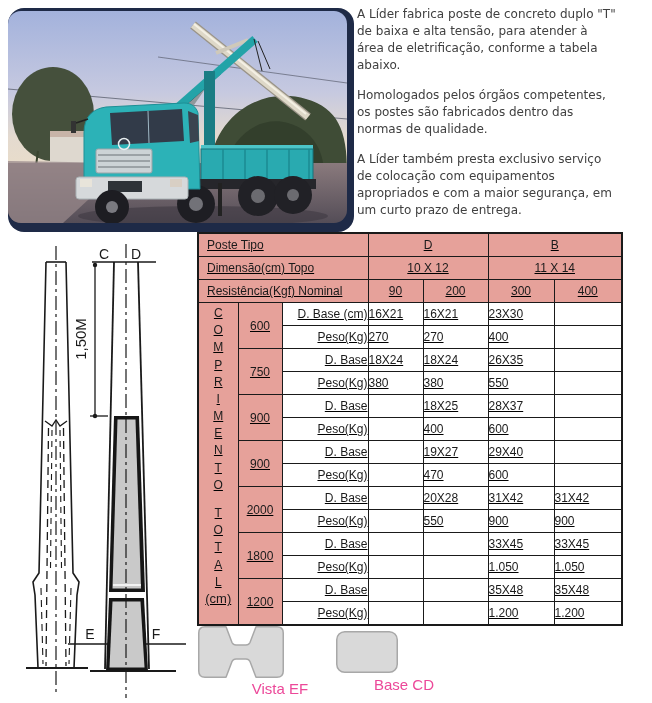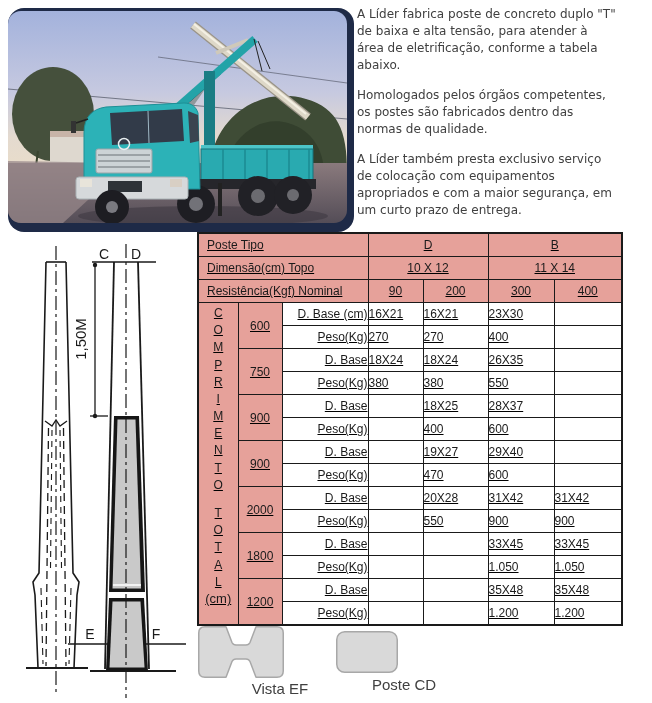--- a/index.html
+++ b/index.html
@@ -37,21 +37,21 @@
   td.letters{vertical-align:top;}
   .letters-wrap{display:flex;flex-direction:column;justify-content:space-between;
                 align-items:center;height:300px;padding:3px 0;font-size:12px;}
   .letters-wrap div{line-height:14px;height:14px;}
   .letters-wrap div.sp{height:8px;}
   .letters-wrap div.small{font-size:13px;}
 
   
   .vista-ef-svg{position:absolute;left:198px;top:626px;}
   .vista-cd-svg{position:absolute;left:336px;top:631px;}
-  .vista-label{position:absolute;width:110px;text-align:center;color:#404040;
+  .vista-label{position:absolute;width:110px;text-align:center;color:#ec4899;
                font:15px "Liberation Sans",sans-serif;}
   #vista-ef-label{left:225px;top:680px;}
   #vista-cd-label{left:349px;top:676px;}
 </style>
 </head>
 <body>
 
 <div id="page">
 
   <div class="photo-frame">
@@ -350,15 +350,15 @@
 
   <svg class="vista-ef-svg" width="87" height="53" viewBox="0 0 87 53">
     <path d="M7,0.75 H28 L34,16.5 Q35.2,19 38,19 H48 Q50.8,19 52,16.5 L58,0.75 H79 Q85.25,0.75 85.25,7
              V45 Q85.25,51.25 79,51.25 H58 L52,35.5 Q50.8,33 48,33 H38 Q35.2,33 34,35.5 L28,51.25 H7
              Q0.75,51.25 0.75,45 V7 Q0.75,0.75 7,0.75 Z" fill="#d9d9d9" stroke="#a8a8a8" stroke-width="1.5" stroke-linejoin="round"></path>
   </svg>
   <svg class="vista-cd-svg" width="62" height="42" viewBox="0 0 62 42">
     <rect x="0.75" y="0.75" width="60.5" height="40.5" rx="8" fill="#d9d9d9" stroke="#a8a8a8" stroke-width="1.5"></rect>
   </svg>
   <div class="vista-label" id="vista-ef-label">Vista EF</div>
-  <div class="vista-label" id="vista-cd-label">Poste CD</div>
+  <div class="vista-label" id="vista-cd-label">Base CD</div>
 
 </div>
 
 </body></html>

